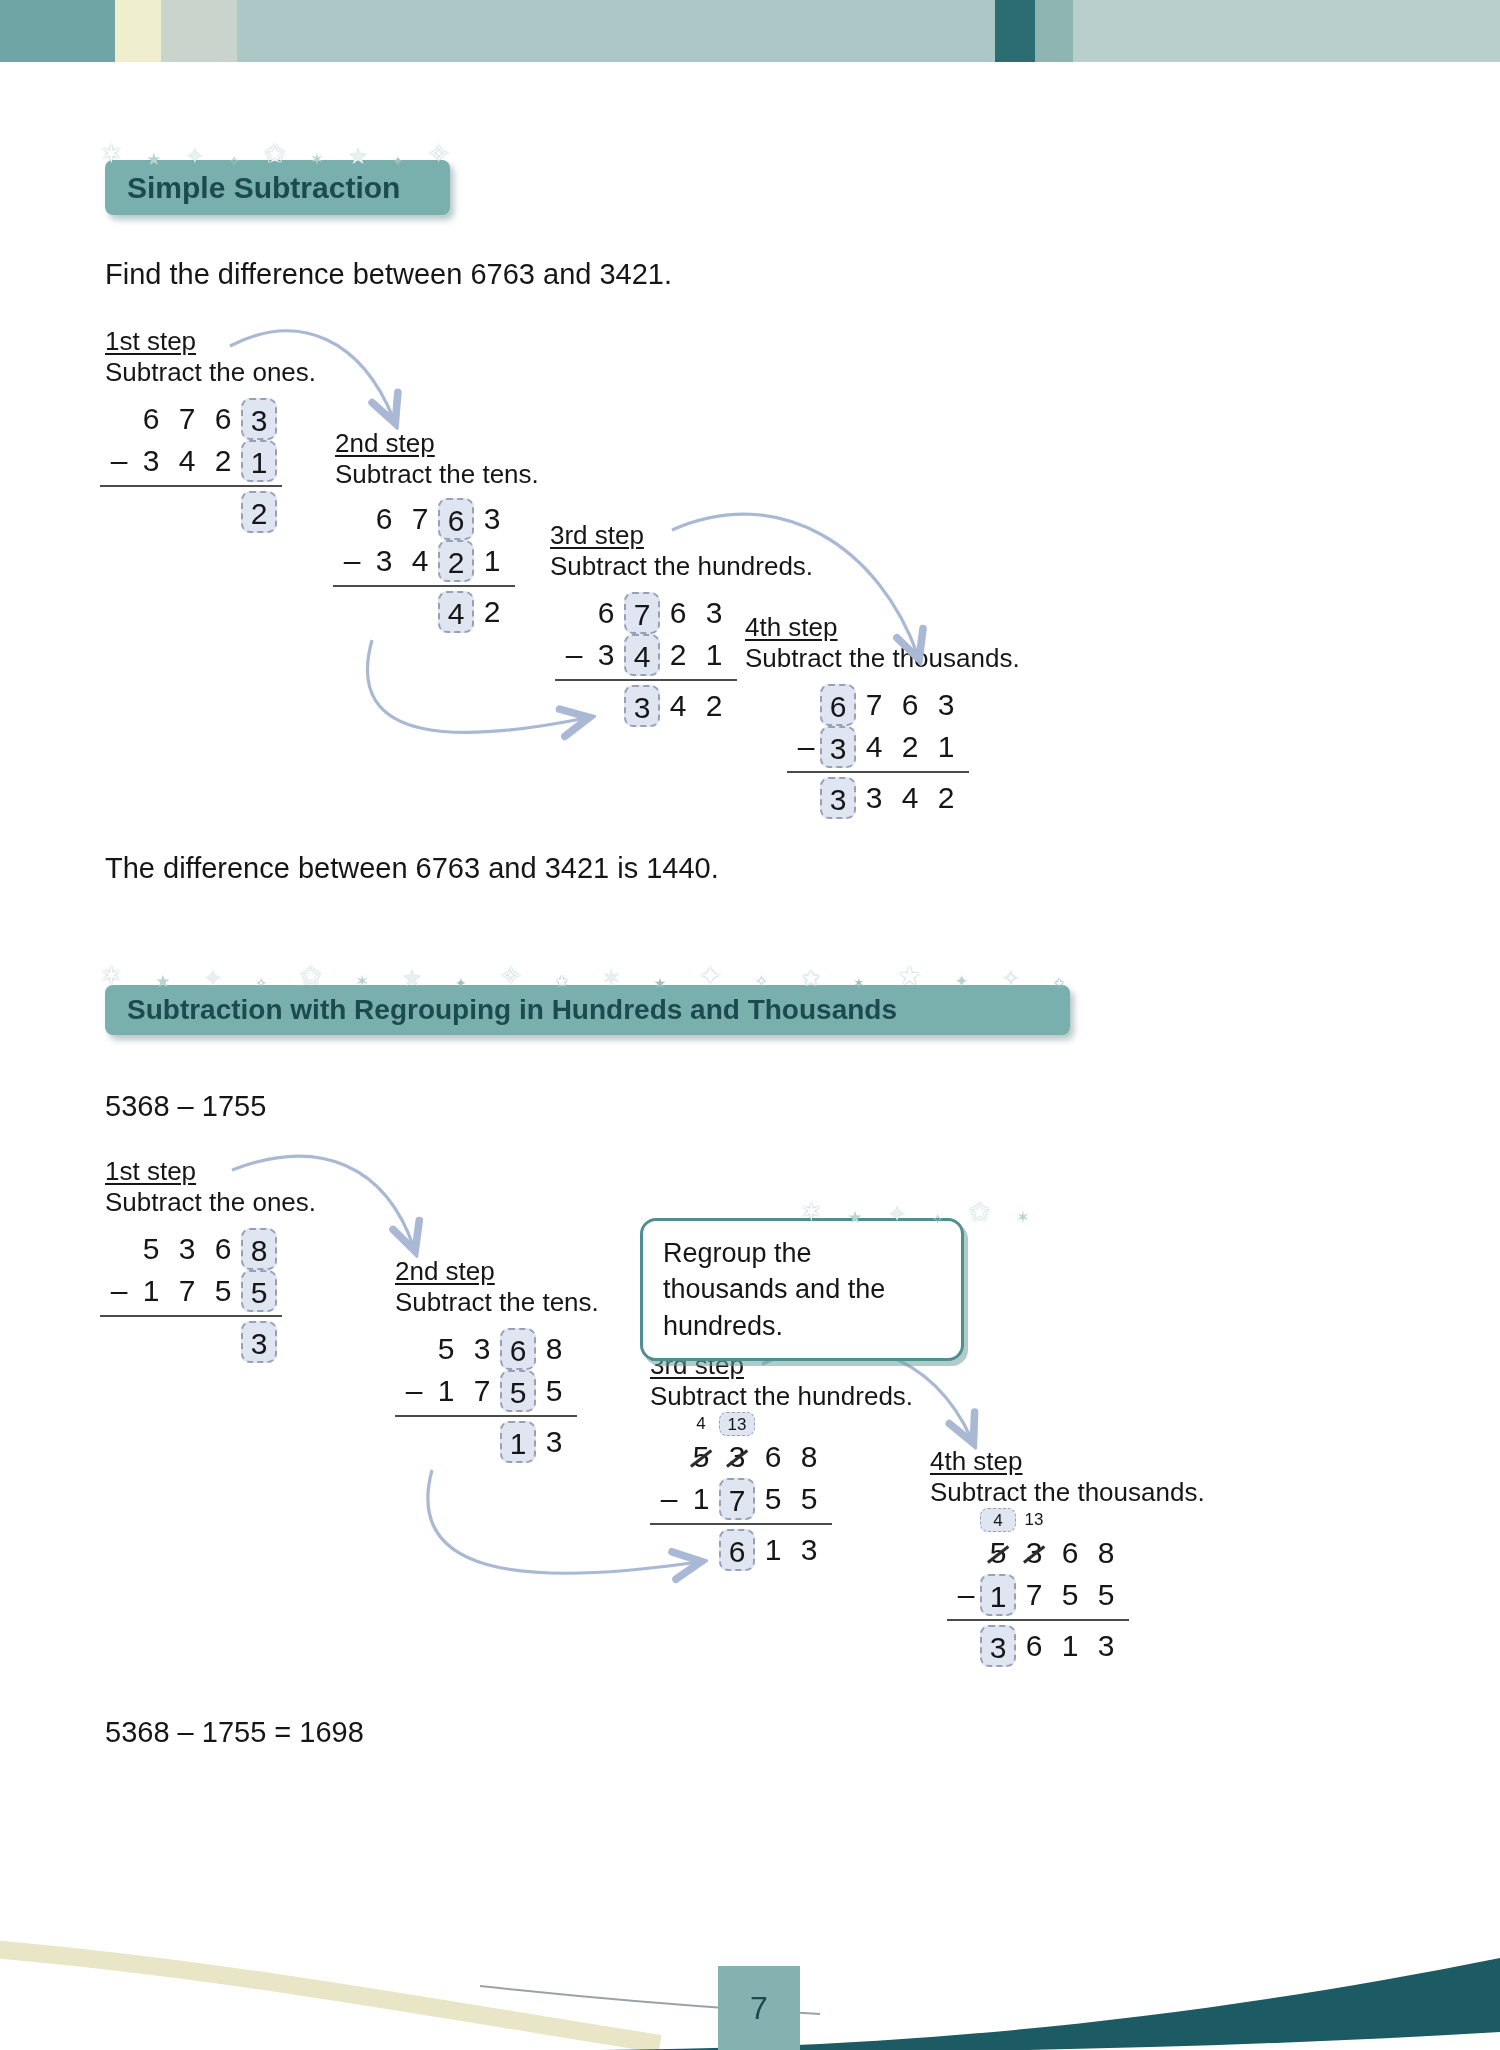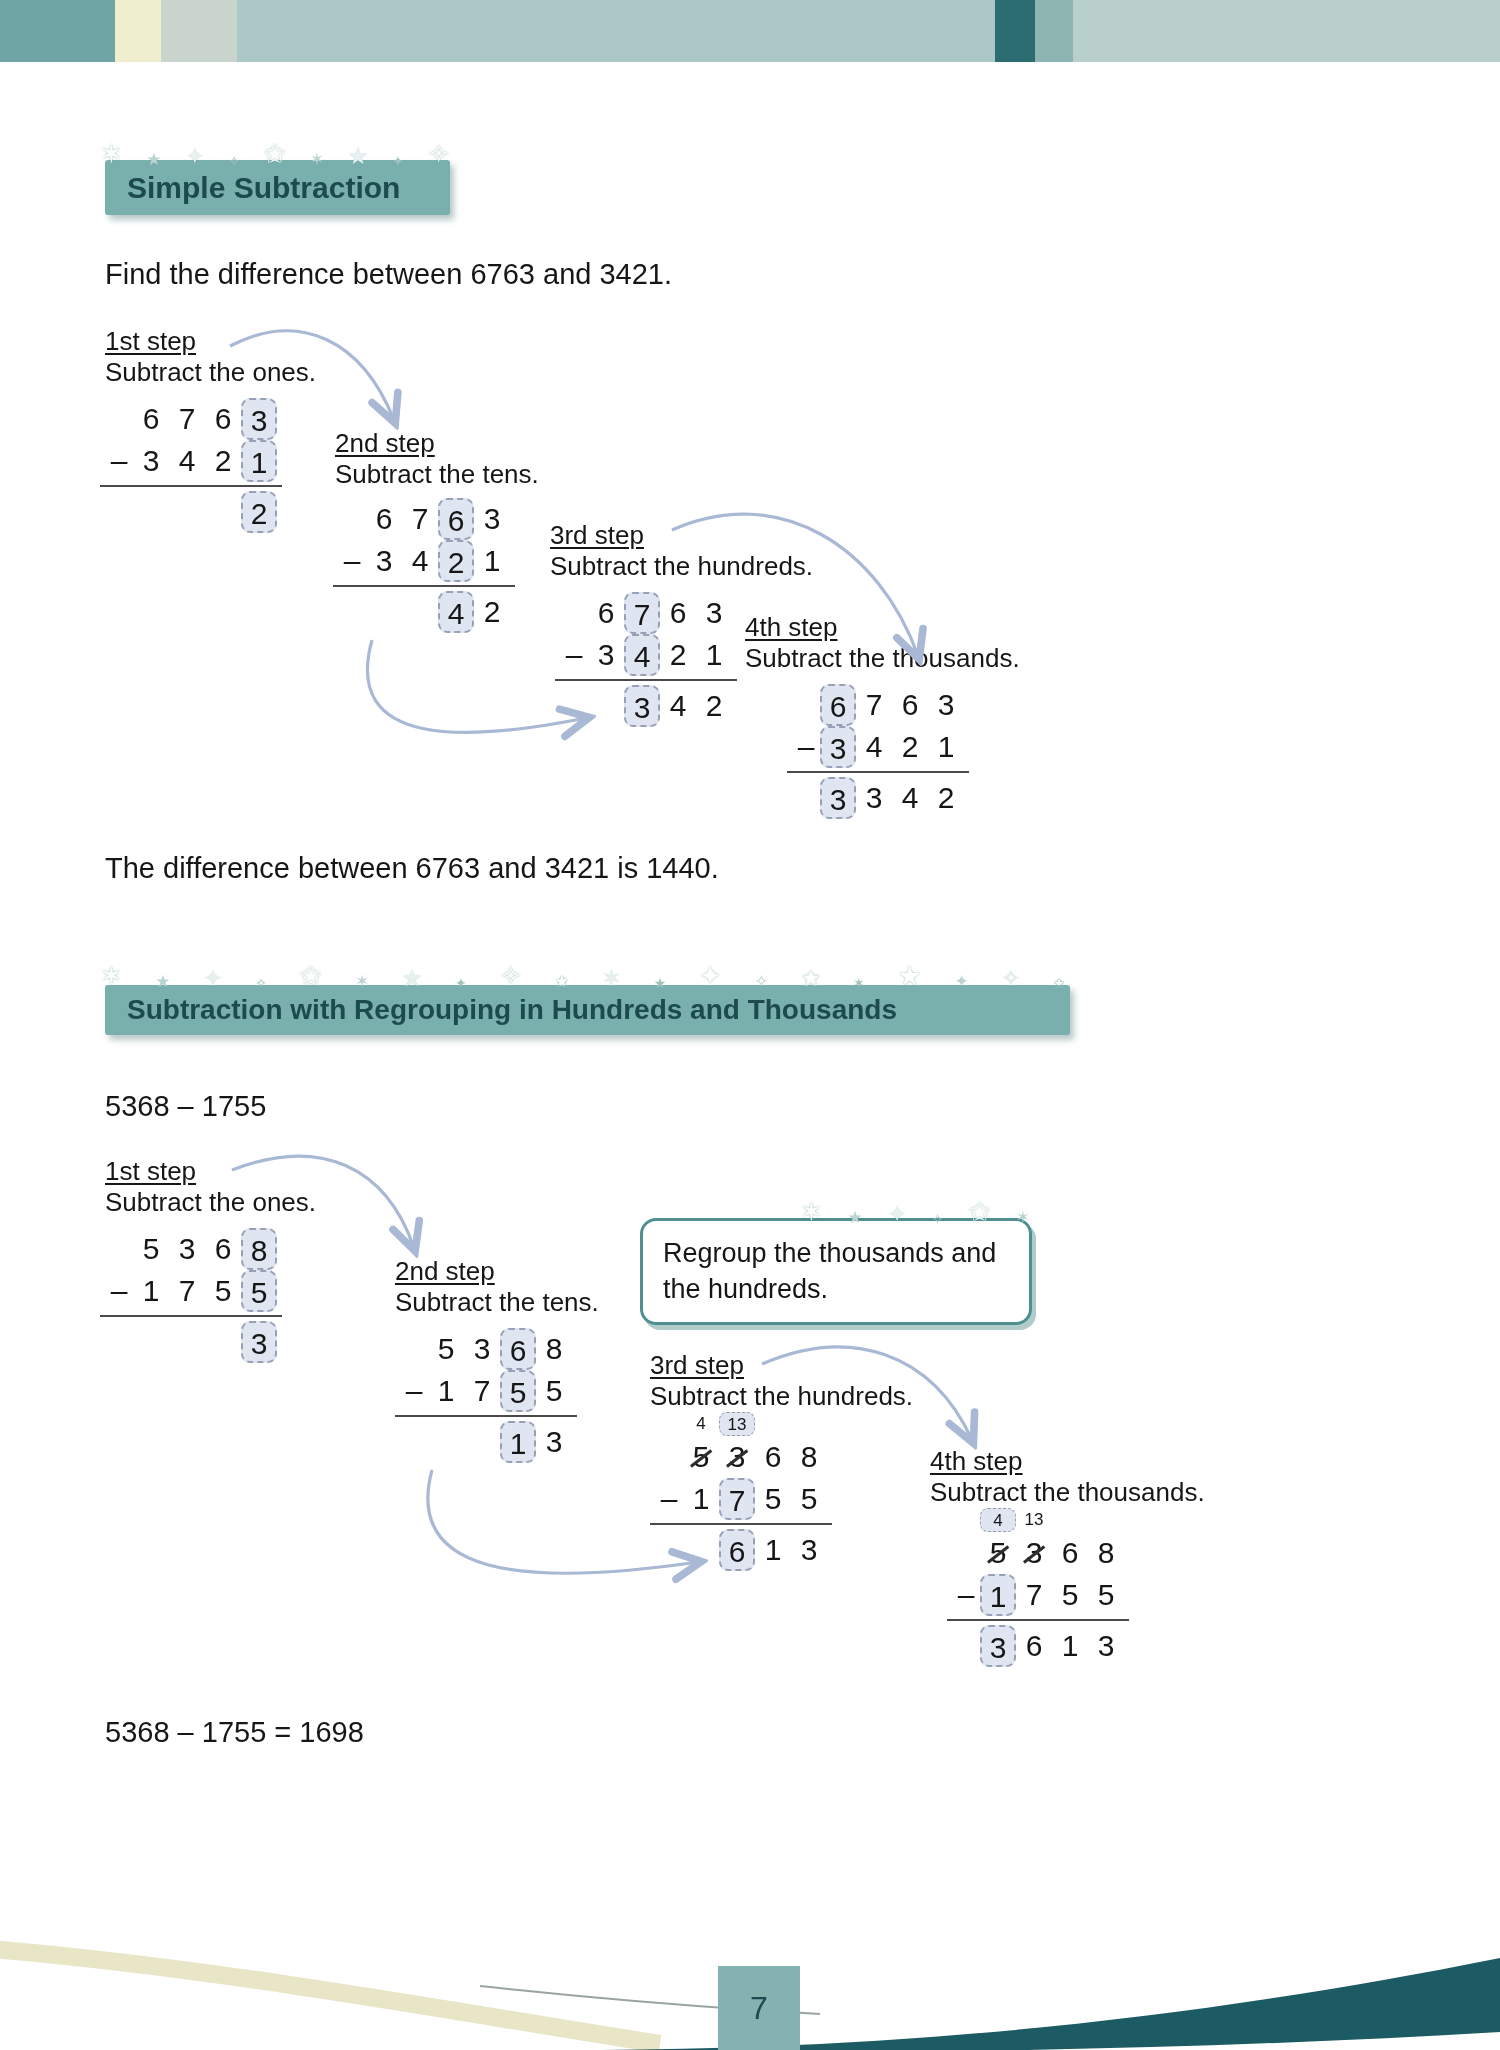--- a/index.html
+++ b/index.html
@@ -13,21 +13,21 @@
   .seg1 { width:115px; background:var(--band-teal,#6fa5a4); }
   .seg2 { width:46px;  background:var(--band-cream,#efeecf); }
   .seg3 { width:76px;  background:#c9d4cd; }
   .seg4 { width:758px; background:var(--band-light,#abc8c6); }
   .seg5 { width:40px;  background:var(--band-dark,#2c6d72); }
   .seg6 { width:38px;  background:#8fb5b3; }
   .seg7 { flex:1;      background:#b9cfcb; }
 
   
   .badge { position:absolute; background:var(--badge-bg,#79b0ad); color:var(--badge-text,#1d4a4e);
-           font-weight:bold; border-radius:3px; box-shadow:4px 5px 6px rgba(70,110,110,.38);
+           font-weight:bold; border-radius:8px; box-shadow:4px 5px 6px rgba(70,110,110,.38);
            z-index:2; display:flex; align-items:center; padding-left:22px; }
   .badge-1 { left:105px; top:160px; width:345px; height:55px; font-size:30px; }
   .badge-2 { left:105px; top:985px; width:965px; height:50px; font-size:28px; }
 
   
   .stars { position:absolute; display:flex; justify-content:space-between; align-items:flex-end;
            z-index:3; pointer-events:none; height:34px; }
   .star { line-height:1; }
   .star.s0 { font-size:27px; color:#ffffff; text-shadow:0 0 2px rgba(110,160,158,.85); }
   .star.s1 { font-size:17px; color:#b9d4d1; }
@@ -46,21 +46,21 @@
           text-align:center; position:relative; }
   .mcell { width:28px; }
   .sm { height:24px; line-height:24px; font-size:17px; }
   .hl { border:2px dashed var(--hl-border,#97a0b4); background:var(--hl-fill,#e0e5f2); border-radius:9px; }
   .sm.hl { border-radius:8px; border-width:1.5px; }
   .strike::after { content:""; position:absolute; left:5px; right:5px; top:50%; height:2.5px;
                    background:#2e2e2e; transform:rotate(-38deg); }
   .rule { border-top:2.2px solid #4a4a4a; margin:3px -5px 4px -5px; }
 
   
-  .callout { position:absolute; left:640px; top:1218px; width:392px; min-height:98px; background:#fff;
+  .callout { position:absolute; left:640px; top:1218px; width:324px; min-height:98px; background:#fff;
              border:3px solid var(--callout-border,#4f8f90); border-radius:16px;
              box-shadow:4px 5px 0 rgba(111,160,158,.55); padding:14px 20px;
              font-size:27px; line-height:1.35; z-index:2; }
 
   
   .arrows { position:absolute; left:0; top:0; z-index:1; pointer-events:none; }
   .arrow { fill:none; stroke:var(--arrow,#a9b8d4); stroke-width:3.2; }
   .bottom-art { position:absolute; left:0; top:1900px; z-index:0; pointer-events:none; }
   .w-cream { fill:none; stroke:var(--wave-cream,#e9e6c8); stroke-width:18px; }
   .w-gray  { fill:none; stroke:#9aa3a3; stroke-width:2px; }

